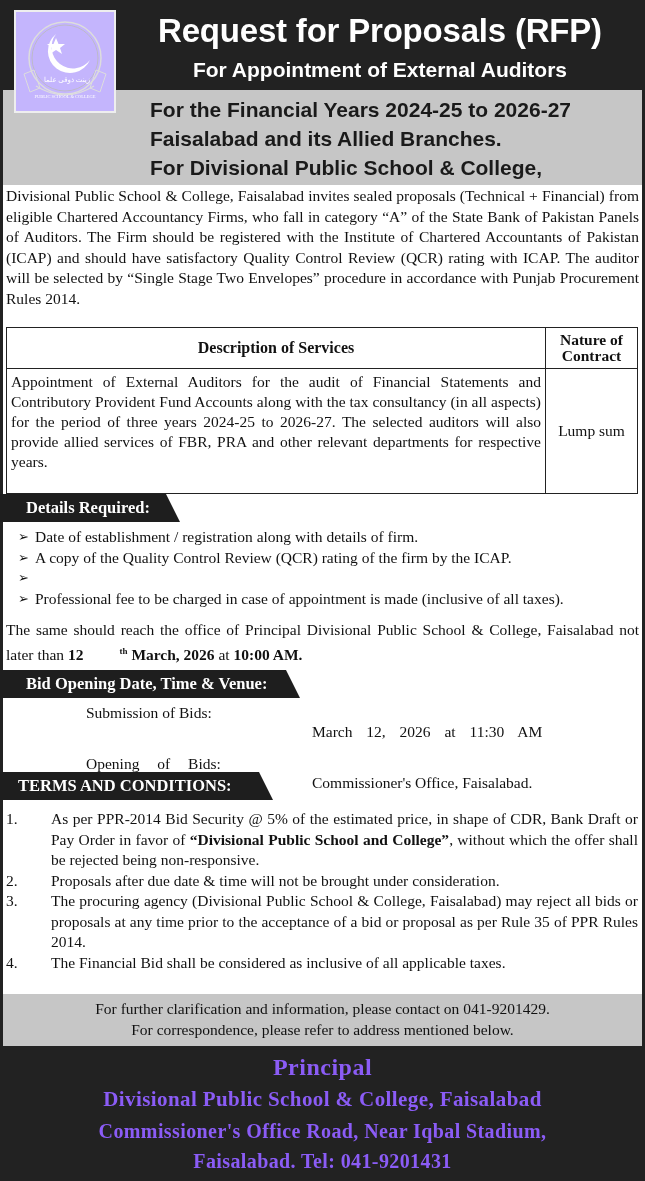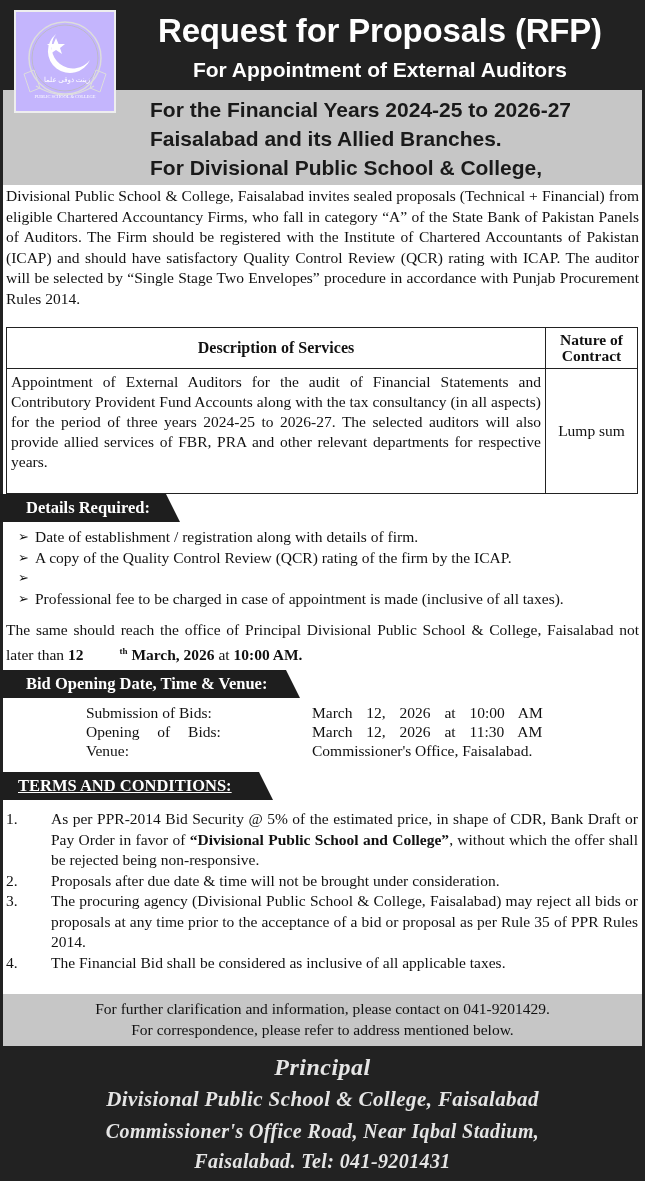--- a/index.html
+++ b/index.html
@@ -38,21 +38,21 @@
   .bids .row { display: flex; }
   .bids .lbl { width: 226px; }
   .bids .val { width: 250px; }
 
   .terms { position: absolute; left: 6px; top: 809px; width: 632px; font-size: 15.5px; line-height: 20.5px; }
   .terms .t { display: flex; }
   .terms .n { width: 45px; flex: none; }
   .terms .x { flex: 1; text-align: justify; }
 
   .contact { position: absolute; left: 0; top: 994px; width: 645px; height: 52px; background: #c6c6c6; border-left: 3px solid #222; border-right: 3px solid #222; text-align: center; font-size: 15.5px; line-height: 21px; padding-top: 4px; }
-  .footer { position: absolute; left: 0; top: 1046px; width: 645px; height: 135px; background: #222; color: #e5e5e5; text-align: center; font-weight: bold; font-style: italic; }
+  .footer { position: absolute; left: 0; top: 1046px; width: 645px; height: 135px; background: #222; color: #8b5cf6; text-align: center; font-weight: bold; }
   .footer .p { font-size: 24px; line-height: 30px; padding-top: 6px; letter-spacing: 0.5px; }
   .footer .s { font-size: 21px; line-height: 34px; letter-spacing: 0.4px; }
   .footer .a { font-size: 20px; line-height: 30px; letter-spacing: 0.4px; }
 </style>
 </head>
 <body>
 
 <div class="frame"></div>
 
 <div class="hdr-dark"></div>
@@ -117,33 +117,32 @@
 </ul>
 
 <p class="reach">
   <span>The same should reach the office of Principal Divisional Public School &amp; College, Faisalabad not later than </span><b><span>12</span><sup>th</sup><span> March, 2026</span></b><span> at </span><b>10:00 AM.</b>
 </p>
 
 <div class="ribbon" style="top:670px; width:300px; ">Bid Opening Date, Time &amp; Venue:</div>
 <div class="bids">
   <div class="row">
     <span class="lbl">Submission of Bids:</span>
-    <span class="val" style="word-spacing:10px;">March 12, 2026 at 10:00 AM</span>
   </div>
   <div class="row">
-    <span class="lbl" style="word-spacing:14px;">Opening of Bids:</span>
+    <span class="lbl" style="word-spacing:14px;margin-top:32px;">Opening of Bids:</span>
     <span class="val" style="word-spacing:10px;">March 12, 2026 at 11:30 AM</span>
   </div>
   <div class="row">
     <span class="lbl">Venue:</span>
     <span class="val">Commissioner's Office, Faisalabad.</span>
   </div>
 </div>
 
-<div class="ribbon" style="top:772px; width:273px; padding-left:18px;text-decoration:underline;">TERMS AND CONDITIONS:</div>
+<div class="ribbon" style="top:772px; width:273px; padding-left:18px;">TERMS AND CONDITIONS:</div>
 <div class="terms">
   <div class="t">
     <span class="n">1.</span>
     <span class="x"><span>As per PPR-2014 Bid Security @ 5% of the estimated price, in shape of CDR, Bank Draft or Pay Order in favor of </span><b>“Divisional Public School and College”</b><span>, without which the offer shall be rejected being non-responsive.</span></span>
   </div>
   <div class="t">
     <span class="n">2.</span>
     <span class="x">Proposals after due date &amp; time will not be brought under consideration.</span>
   </div>
   <div class="t">

